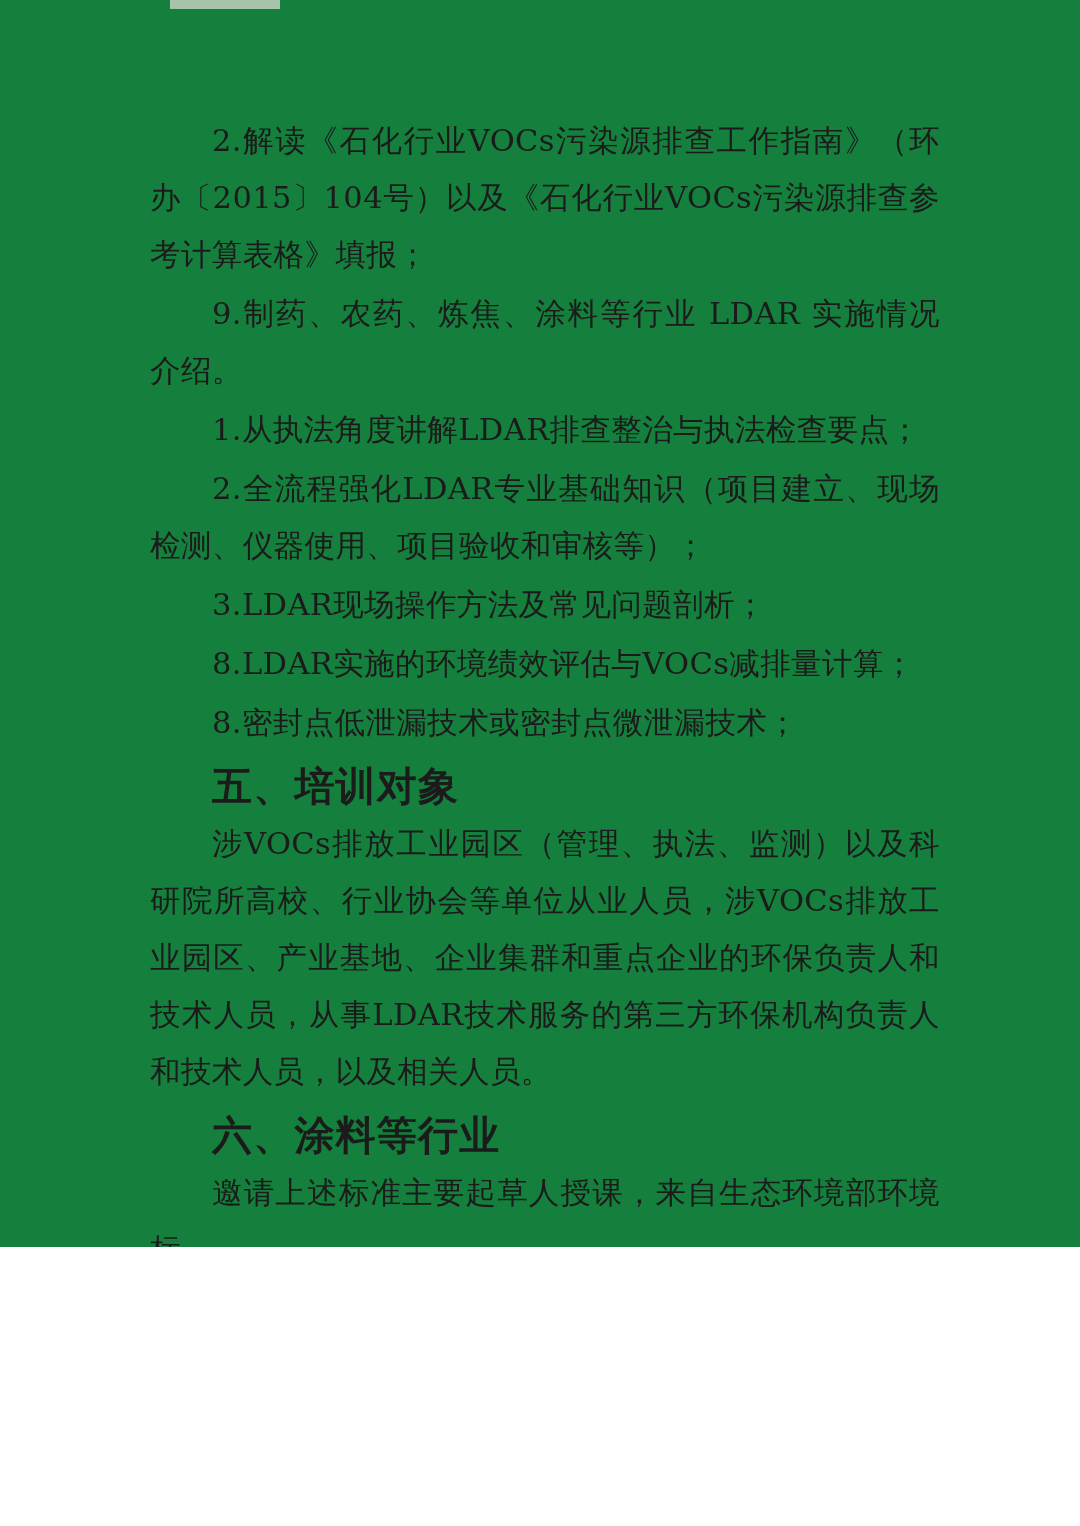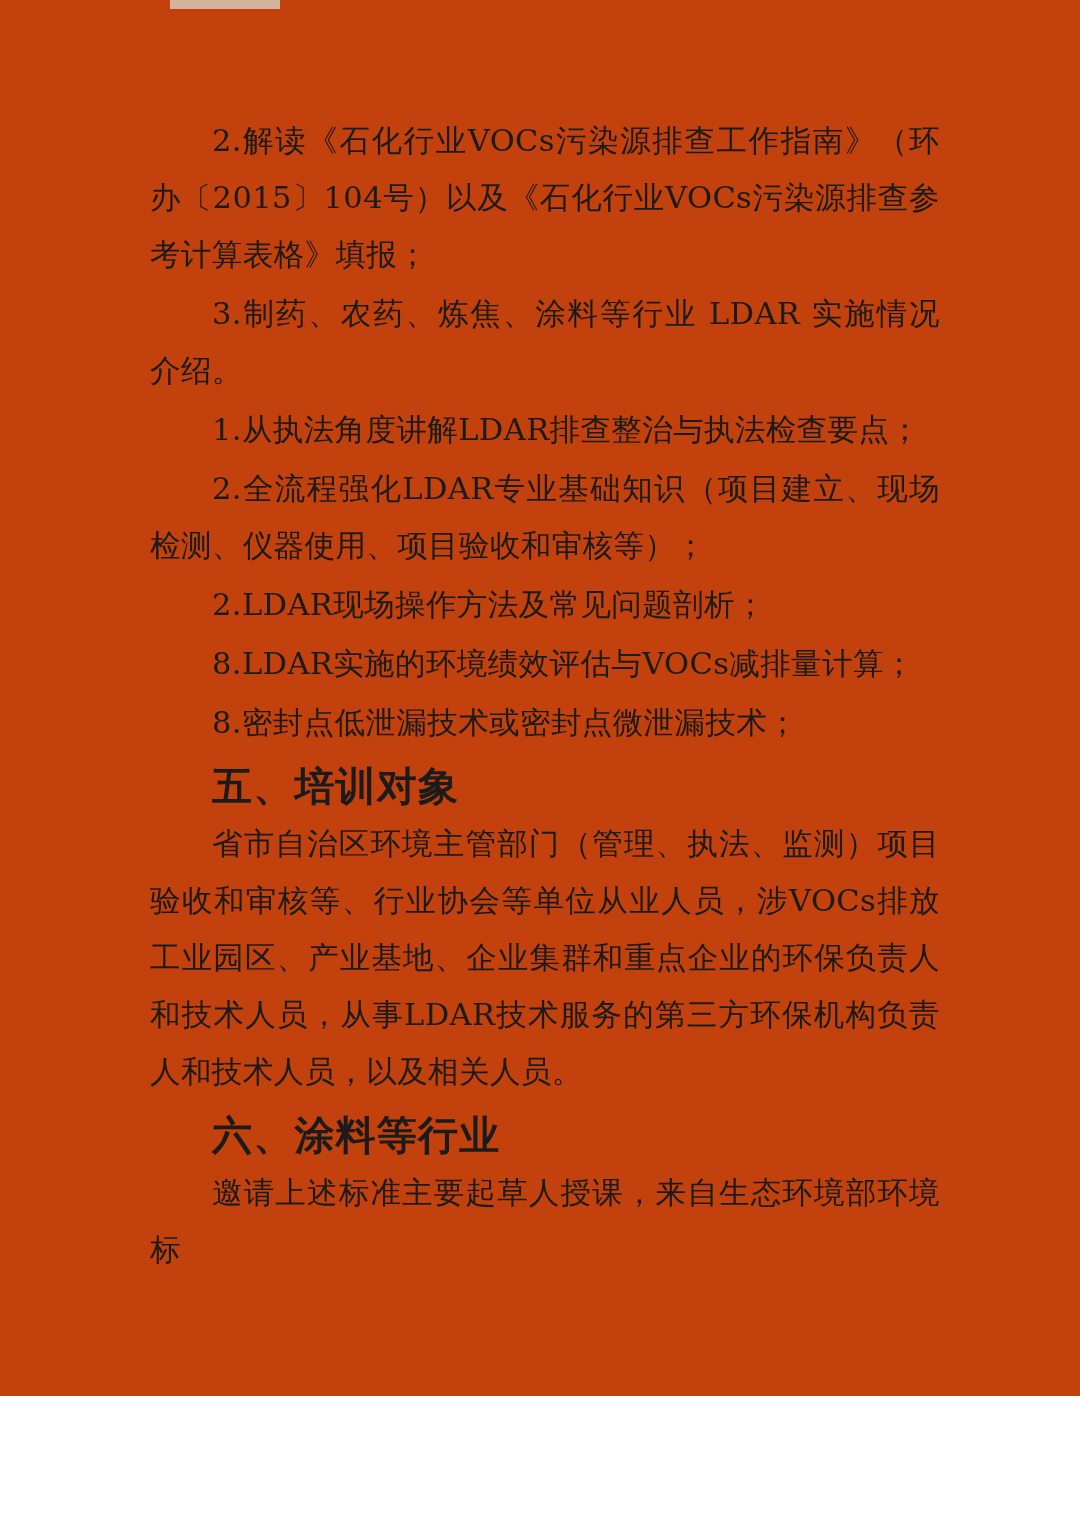--- a/index.html
+++ b/index.html
@@ -3,22 +3,22 @@
 <meta charset="utf-8">
 <style>
   html, body {
     margin: 0;
     padding: 0;
     background: #ffffff;
   }
   .page {
     position: relative;
     width: 1080px;
-    height: 1396px;
-    background: #c2410c;
+    height: 1247px;
+    background: #15803d;
     overflow: hidden;
     font-family: "DejaVu Serif", "Liberation Serif", serif;
     color: #1b1b1b;
   }
   
   .scan-artifact {
     position: absolute;
     top: 0;
     left: 170px;
     width: 110px;
@@ -66,39 +66,39 @@
 <body>
 
 <div class="page">
 
   <div class="scan-artifact"></div>
 
   <div class="content">
 
     <p class="para">2.解读《石化行业VOCs污染源排查工作指南》（环办〔2015〕104号）以及《石化行业VOCs污染源排查参考计算表格》填报；</p>
 
-    <p class="para">3.制药、农药、炼焦、涂料等行业 LDAR 实施情况介绍。</p>
+    <p class="para">9.制药、农药、炼焦、涂料等行业 LDAR 实施情况介绍。</p>
 
 
     <p class="para">1.从执法角度讲解LDAR排查整治与执法检查要点；</p>
 
     <p class="para">2.全流程强化LDAR专业基础知识（项目建立、现场检测、仪器使用、项目验收和审核等）；</p>
 
-    <p class="para">2.LDAR现场操作方法及常见问题剖析；</p>
+    <p class="para">3.LDAR现场操作方法及常见问题剖析；</p>
 
     <p class="para">8.LDAR实施的环境绩效评估与VOCs减排量计算；</p>
 
 
     <p class="para">8.密封点低泄漏技术或密封点微泄漏技术；</p>
 
 
 
     <h2 class="heading">五、培训对象</h2>
 
-    <p class="para">省市自治区环境主管部门（管理、执法、监测）项目验收和审核等、行业协会等单位从业人员，涉VOCs排放工业园区、产业基地、企业集群和重点企业的环保负责人和技术人员，从事LDAR技术服务的第三方环保机构负责人和技术人员，以及相关人员。</p>
+    <p class="para">涉VOCs排放工业园区（管理、执法、监测）以及科研院所高校、行业协会等单位从业人员，涉VOCs排放工业园区、产业基地、企业集群和重点企业的环保负责人和技术人员，从事LDAR技术服务的第三方环保机构负责人和技术人员，以及相关人员。</p>
 
     <h2 class="heading">六、涂料等行业</h2>
 
     <p class="para">邀请上述标准主要起草人授课，来自生态环境部环境标</p>
 
   </div>
 
   <div class="footer">— 4 —</div>
 
 </div>

